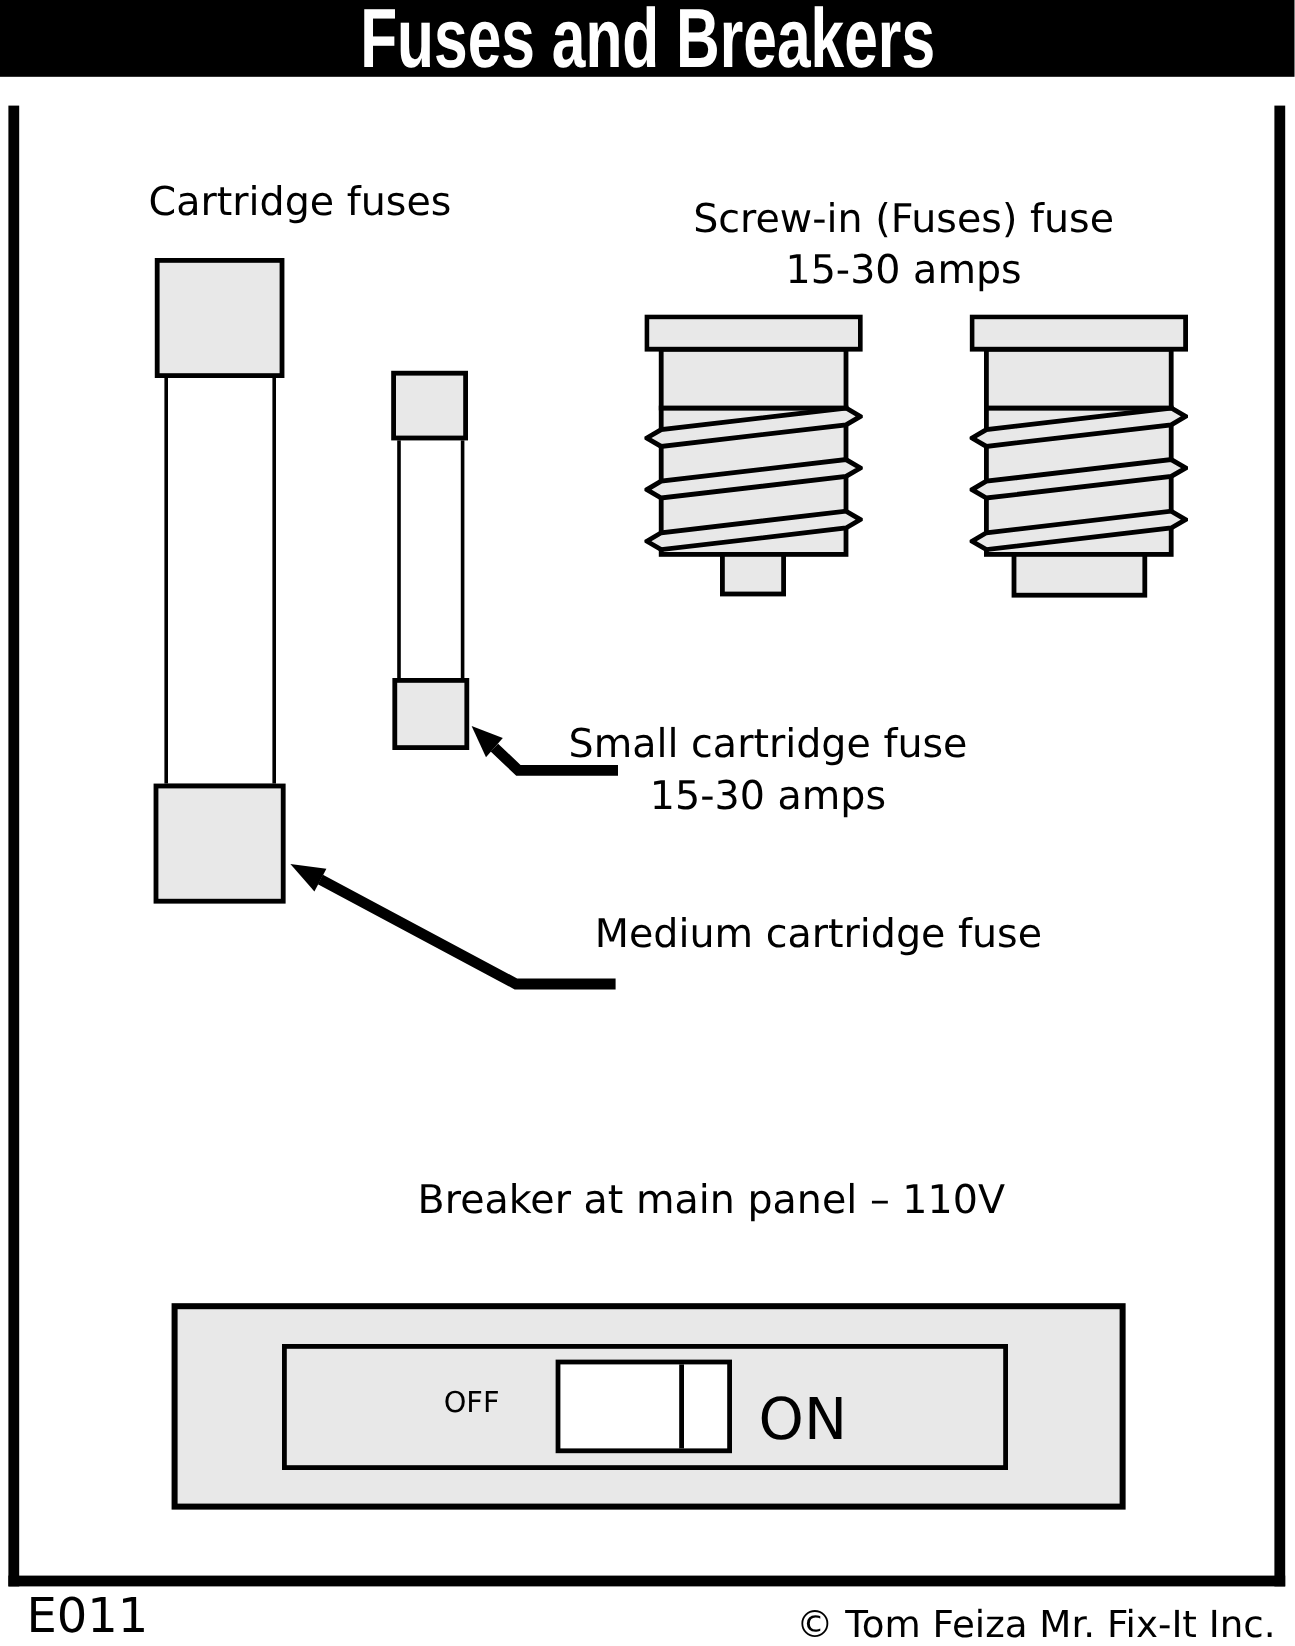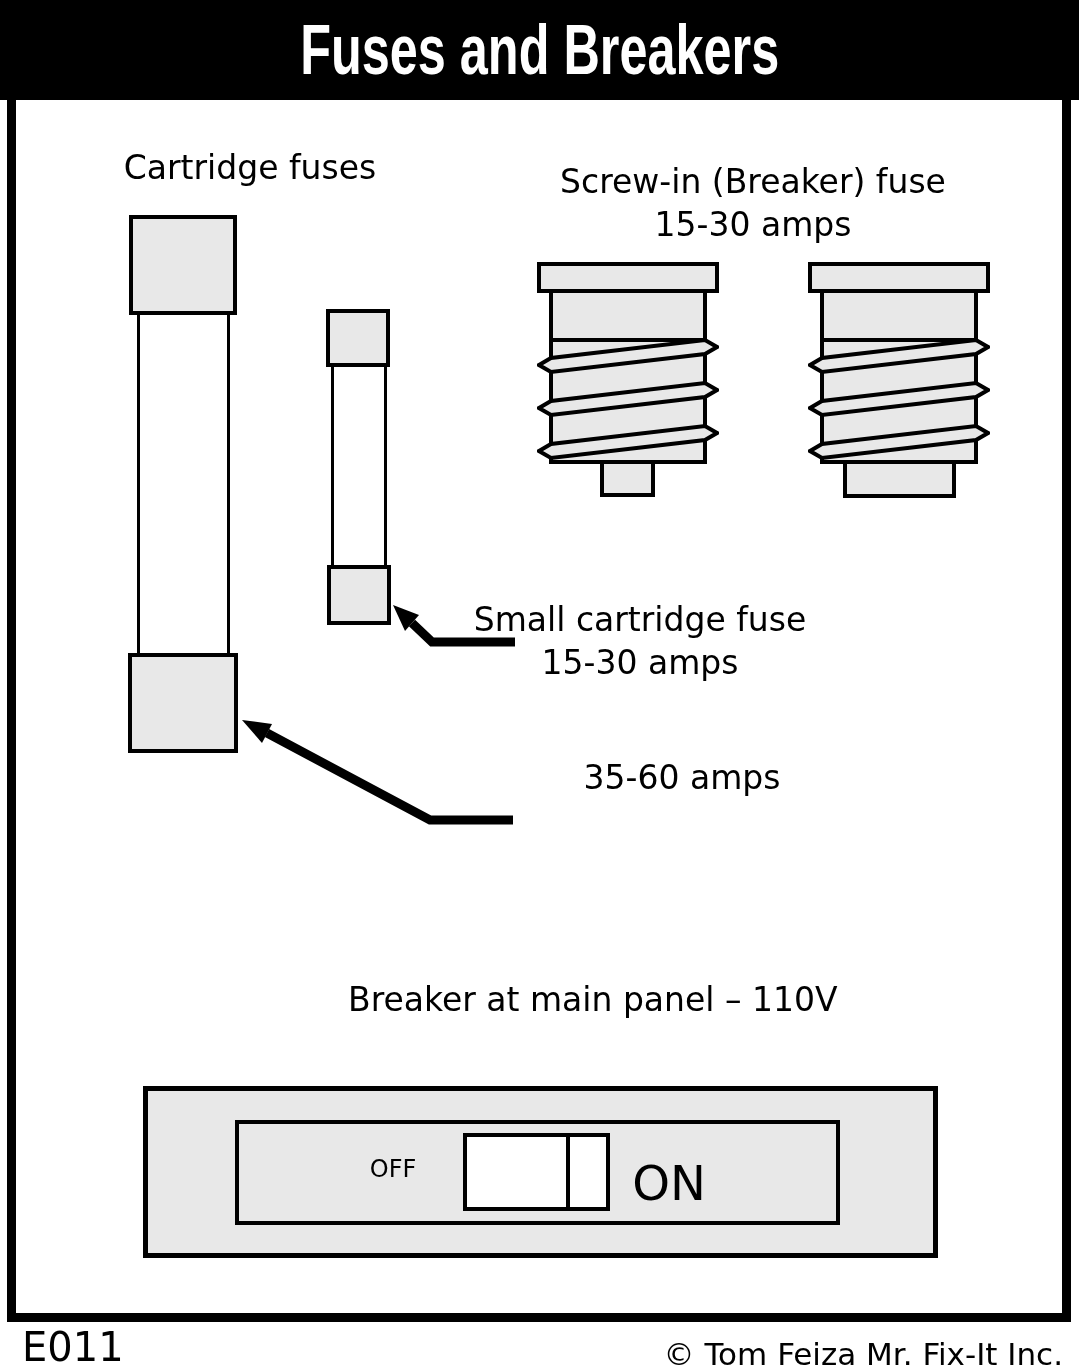--- a/index.html
+++ b/index.html
@@ -1,20 +1,20 @@
 <!DOCTYPE html>
 <html><head>
 <meta charset="utf-8">
 <style>
   html,body{margin:0;padding:0;background:#fff;}
   #page{position:relative;width:1079px;height:1372px;background:#ffffff;overflow:hidden;
         font-family:"DejaVu Sans",sans-serif;color:#000;}
 
   
-  .title-bar{position:absolute;left:0;top:0;width:1079px;height:100px;background:#000;
+  .title-bar{position:absolute;left:0;top:0;width:1079px;height:64px;background:#000;
              display:flex;align-items:center;justify-content:center;}
   .title-text{color:#fff;font-family:"Liberation Sans",sans-serif;font-weight:bold;
               font-size:70px;transform:scaleX(0.72);transform-origin:center;white-space:nowrap;}
 
   
   .frame-left  {position:absolute;left:7px;  top:88px;  width:9px;   height:1234px;background:#000;}
   .frame-right {position:absolute;left:1062px;top:88px; width:9px;   height:1234px;background:#000;}
   .frame-bottom{position:absolute;left:7px;  top:1313px;width:1064px;height:9px;  background:#000;}
 
   
@@ -69,31 +69,31 @@
     <div class="title-text">Fuses and Breakers</div>
   </div>
 
   <div class="frame-left"></div>
   <div class="frame-right"></div>
   <div class="frame-bottom"></div>
 
   <div class="label lbl-cartridge">Cartridge fuses</div>
 
   <div class="label lbl-screwin">
-    <div>Screw-in (Breaker) fuse</div>
+    <div>Screw-in (Fuses) fuse</div>
     <div>15-30 amps</div>
   </div>
 
   <div class="label lbl-small">
     <div>Small cartridge fuse</div>
     <div>15-30 amps</div>
   </div>
 
   <div class="label lbl-medium">
-    <div>35-60 amps</div>
+    <div>Medium cartridge fuse</div>
   </div>
 
   <div class="label lbl-breaker">
     <div>Breaker at main panel – 110V</div>
   </div>
 
   <div class="fuse-tube lg-tube"></div>
   <div class="fuse-part lg-topcap"></div>
   <div class="fuse-part lg-botcap"></div>
 

